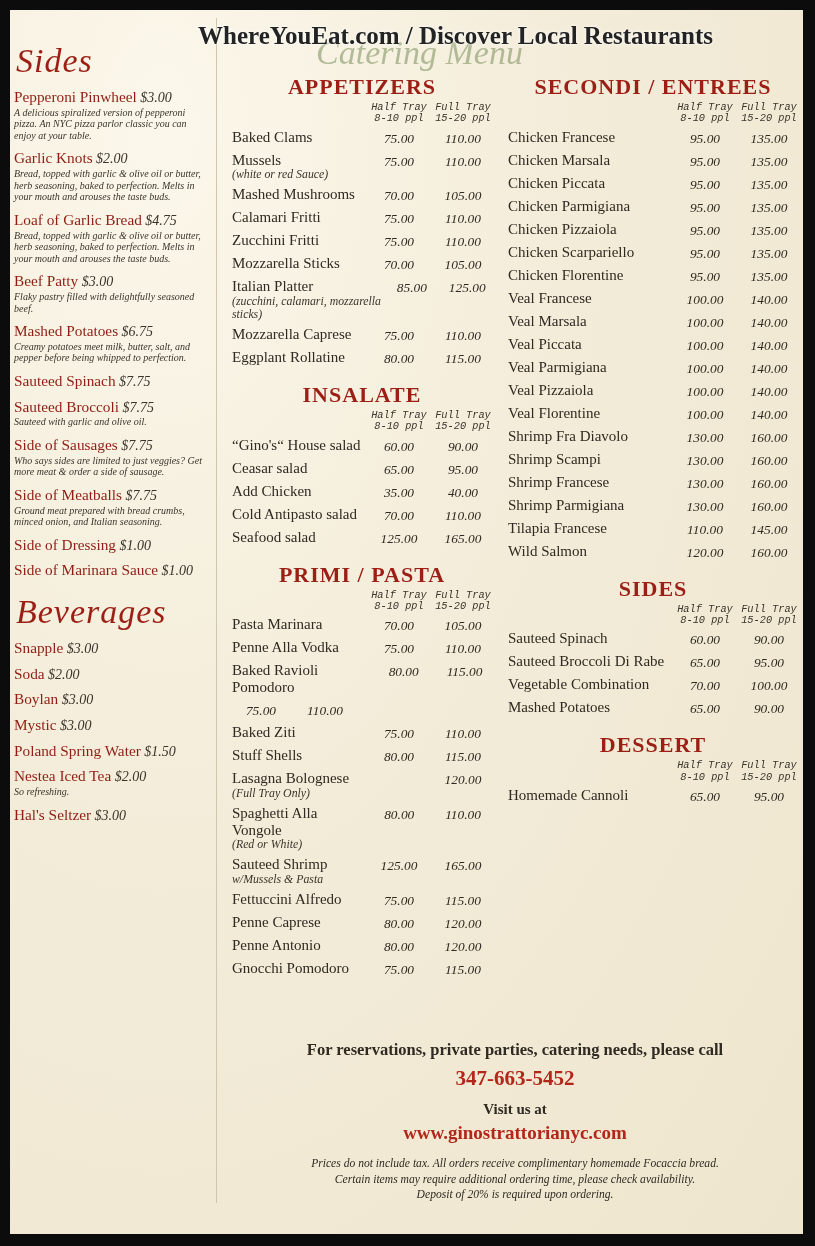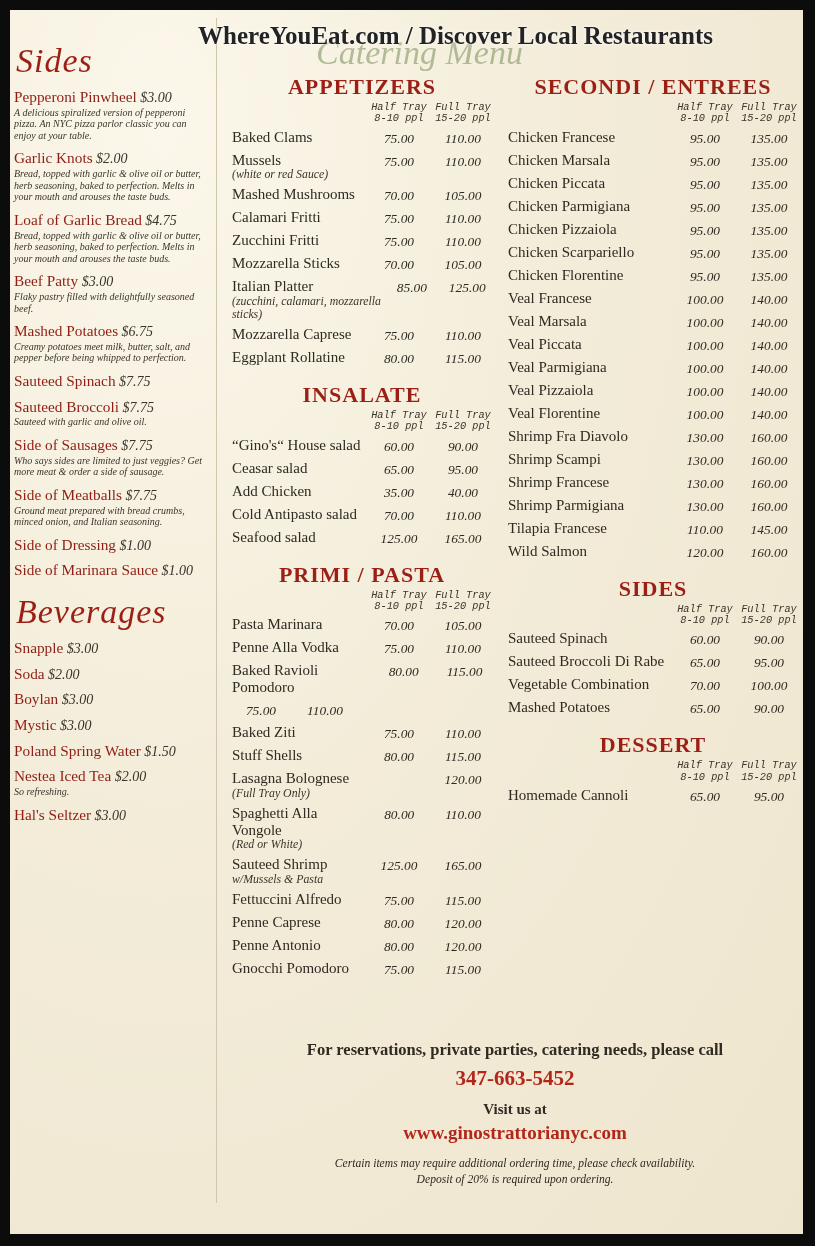--- a/index.html
+++ b/index.html
@@ -591,17 +591,18 @@
           <div class="p">95.00</div>
         </div>
       </div>
   </div>
 
   <div class="footer">
     <div class="f-res">For reservations, private parties, catering needs, please call</div>
     <div class="f-phone">347-663-5452</div>
     <div class="f-visit">Visit us at</div>
     <div class="f-web">www.ginostrattorianyc.com</div>
+    <div class="f-fine">Prices do not include tax. All orders receive complimentary homemade Focaccia bread.</div>
     <div class="f-fine">Certain items may require additional ordering time, please check availability.</div>
     <div class="f-fine">Deposit of 20% is required upon ordering.</div>
   </div>
 
 </div>
 
 </body></html>

